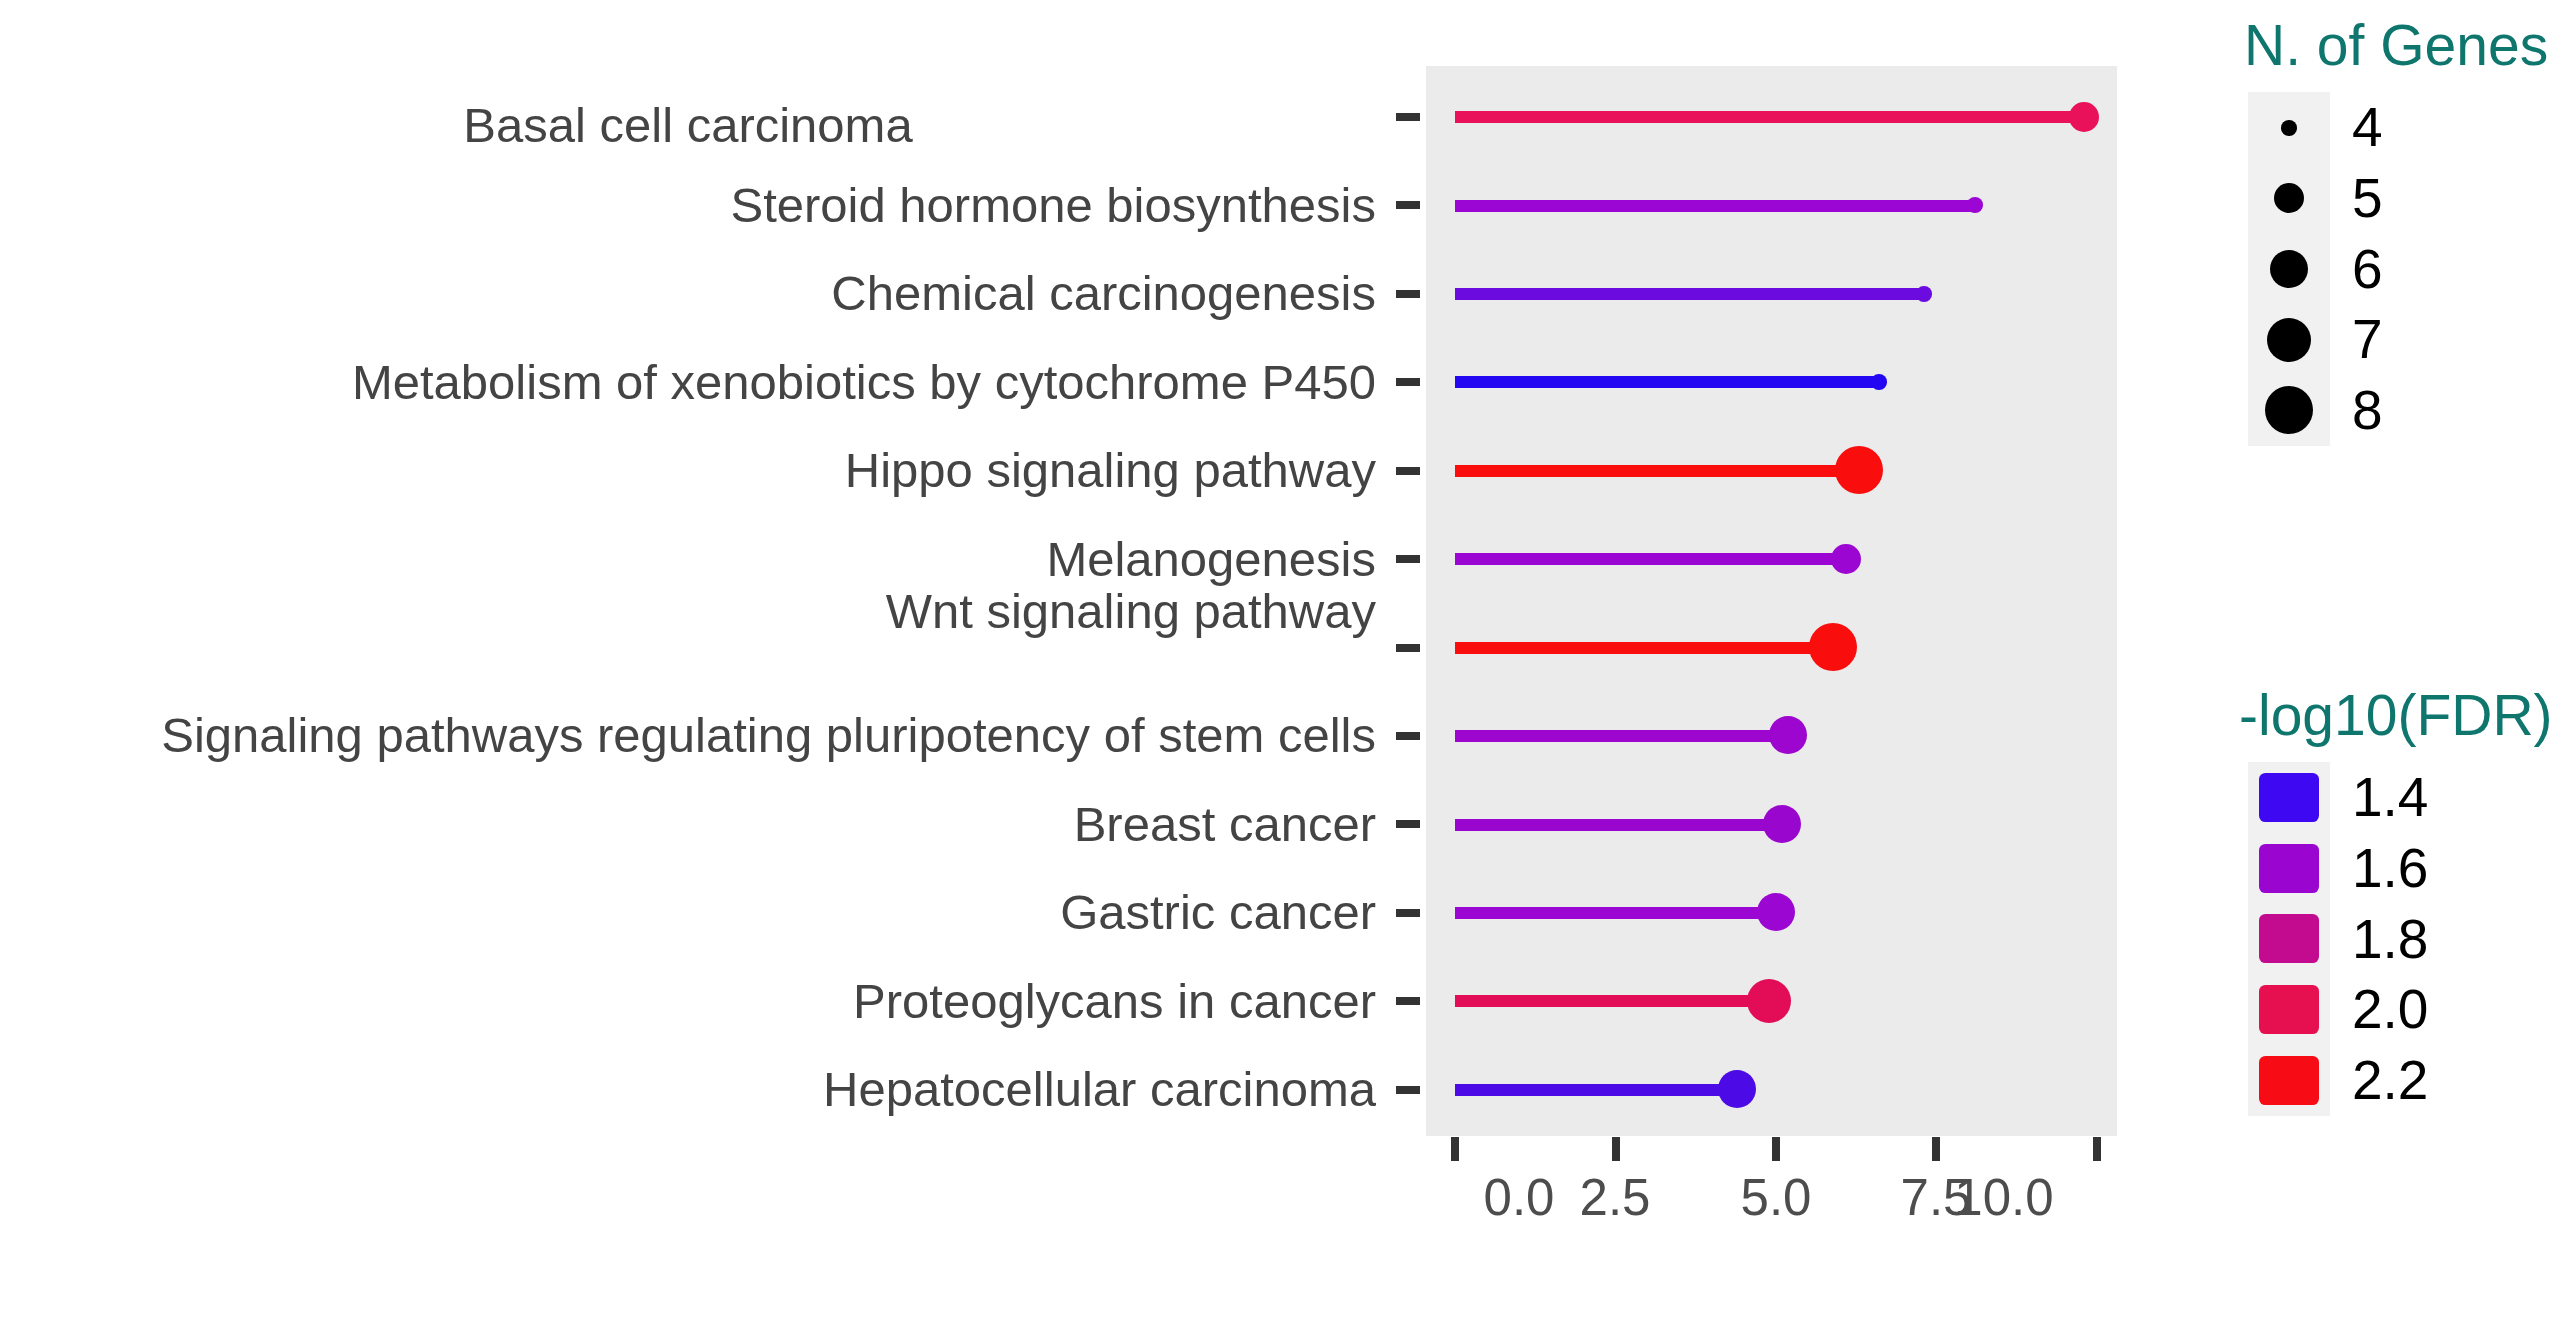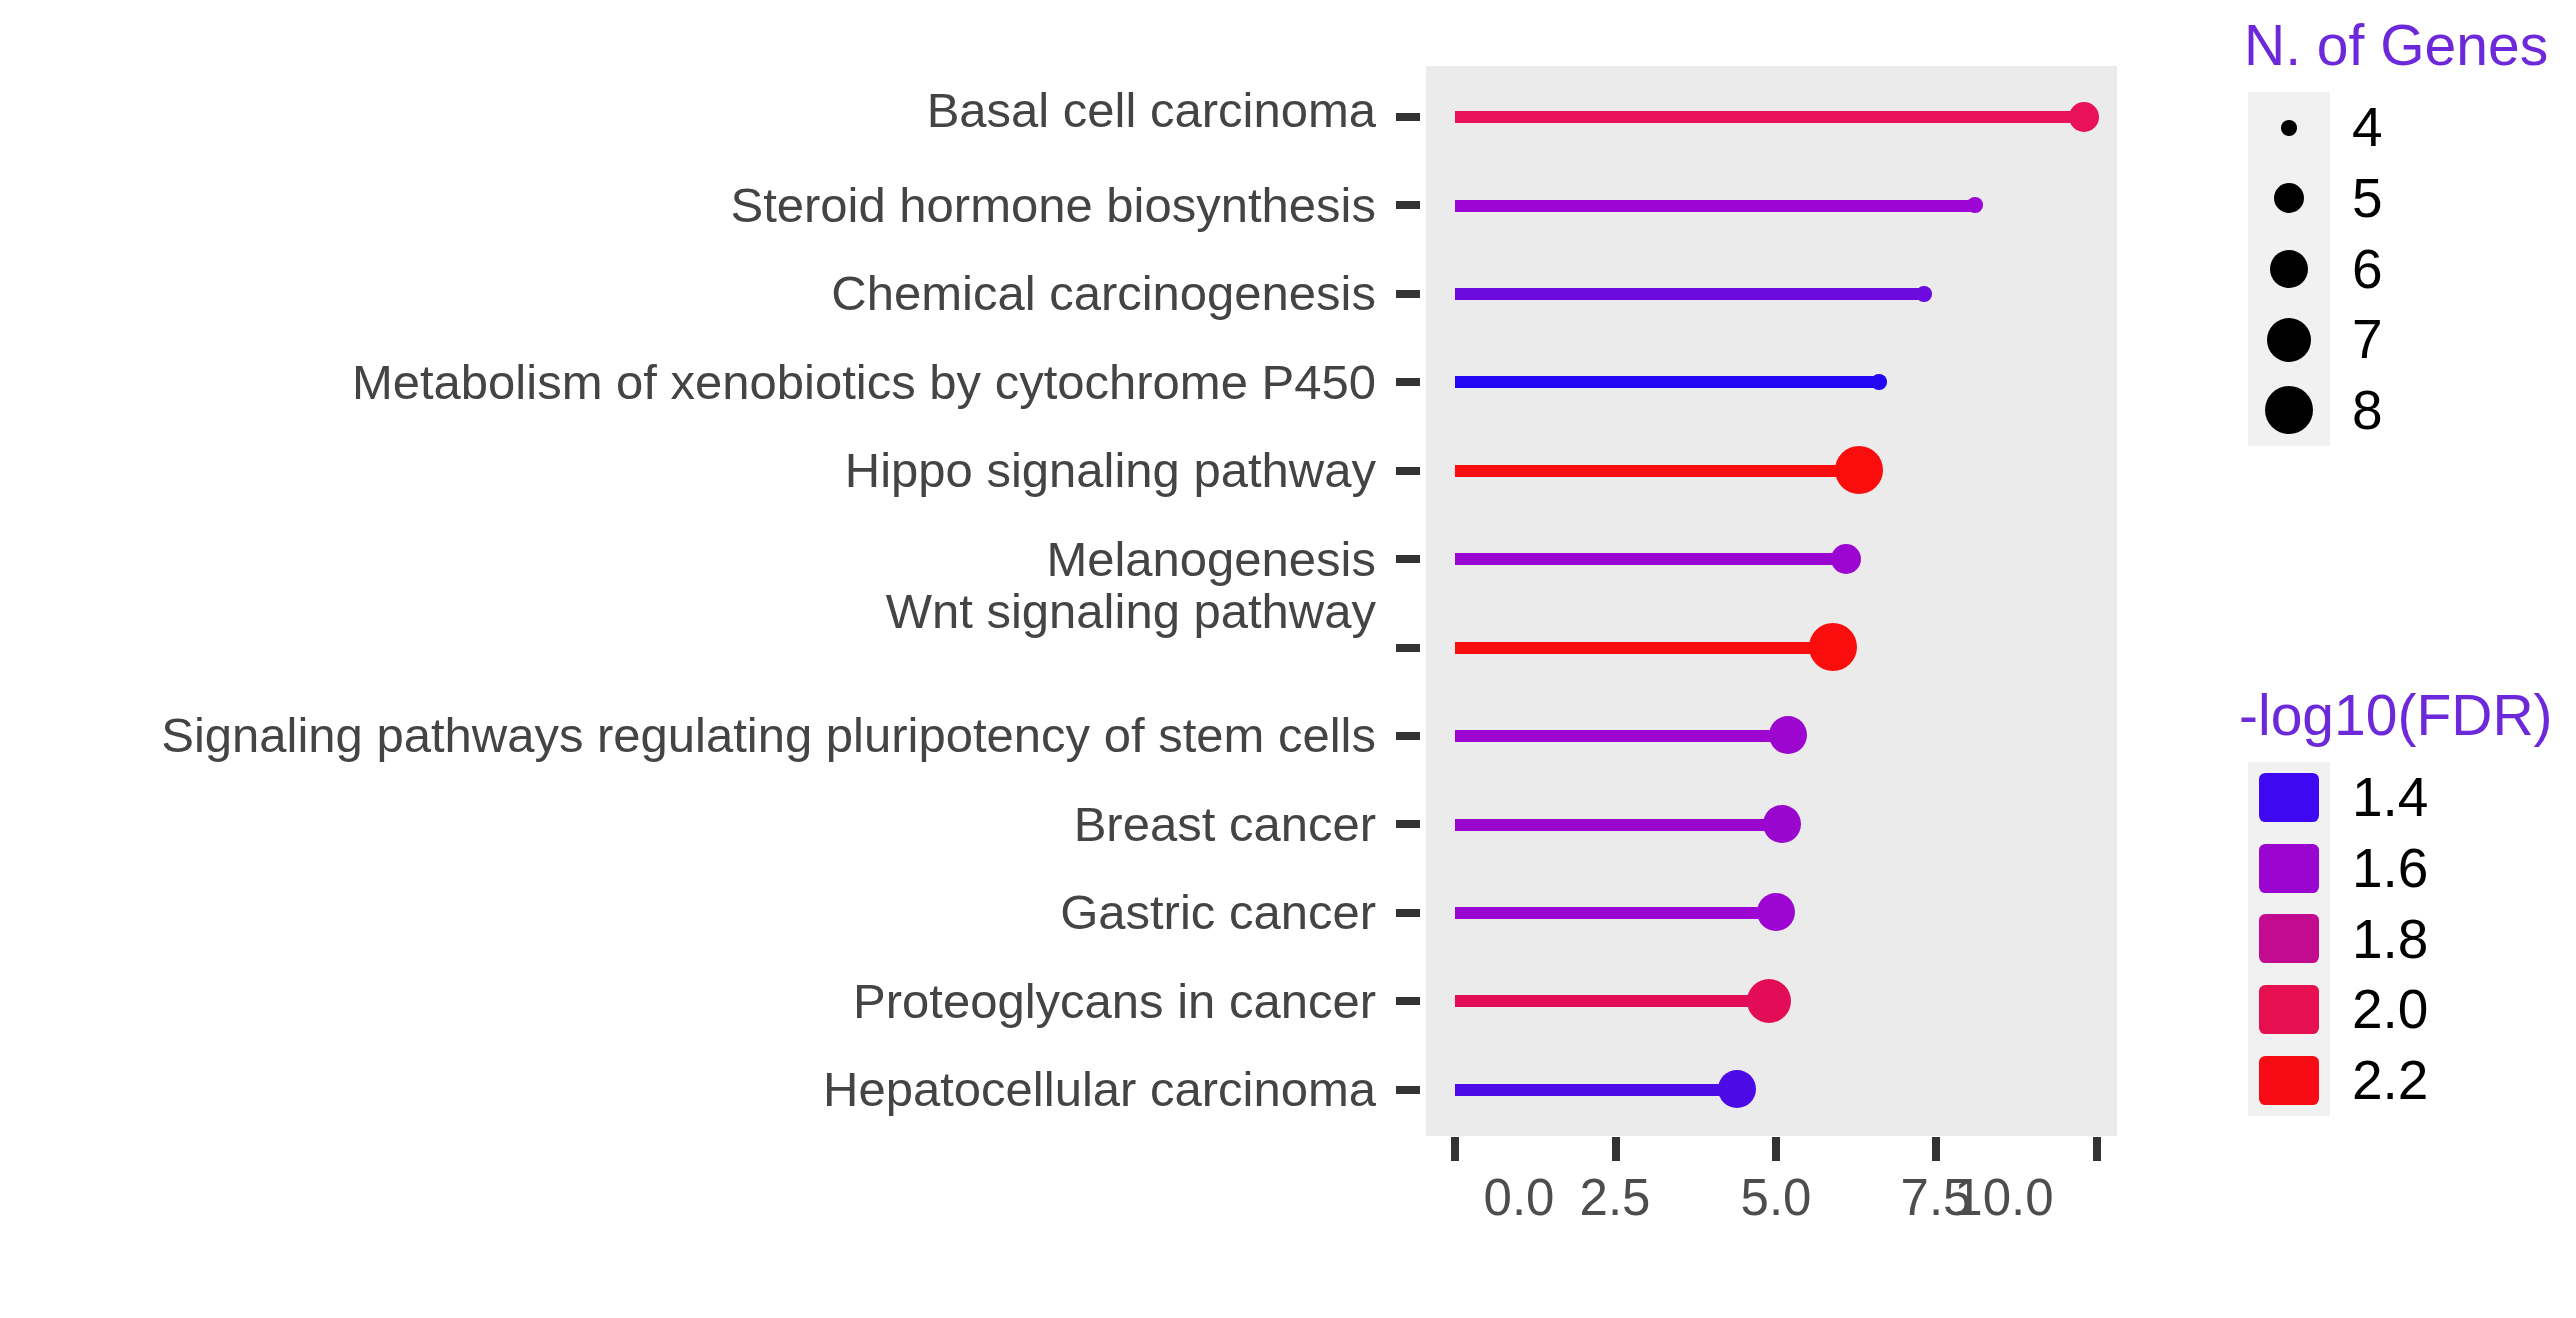--- a/index.html
+++ b/index.html
@@ -20,37 +20,37 @@
   .xticklab{
     position:absolute;width:182px;text-align:center;
     font-size:51px;color:#4D4D4D;line-height:55px;
   }
   .stem{position:absolute;}
   .dot{position:absolute;border-radius:50%;}
   .axis-title{
     position:absolute;text-align:center;font-size:57px;color:#000000;line-height:60px;
   }
   .legend-title{
-    position:absolute;font-size:57px;color:#6d28d9;line-height:60px;white-space:nowrap;
+    position:absolute;font-size:57px;color:#0f766e;line-height:60px;white-space:nowrap;
   }
   .keycell{position:absolute;background:#F1F1F1;}
   .keydot{position:absolute;background:#000000;border-radius:50%;}
   .keysq{position:absolute;border-radius:6.4px;}
   .keylab{
     position:absolute;font-size:55px;color:#000000;line-height:58px;white-space:nowrap;
   }
 </style>
 </head>
 <body>
 
 <div id="fig">
   <div class="panel" id="panel" style="left:1426px;top:66px;width:691px;height:1070px;"></div>
 
   <div id="ylabels">
-      <div class="ylab" style="top: 81px;">Basal cell carcinoma</div>
+      <div class="ylab" style="top: 96px; text-align: center;">Basal cell carcinoma</div>
       <div class="ytick" style="left: 1396px; top: 113px;"></div>
       <div class="ylab" style="top: 176px;">Steroid hormone biosynthesis</div>
       <div class="ytick" style="left: 1396px; top: 201px;"></div>
       <div class="ylab" style="top: 264px;">Chemical carcinogenesis</div>
       <div class="ytick" style="left: 1396px; top: 290px;"></div>
       <div class="ylab" style="top: 353px;">Metabolism of xenobiotics by cytochrome P450</div>
       <div class="ytick" style="left: 1396px; top: 378px;"></div>
       <div class="ylab" style="top: 441px;">Hippo signaling pathway</div>
       <div class="ytick" style="left: 1396px; top: 467px;"></div>
       <div class="ylab" style="top: 530px;">Melanogenesis</div>

